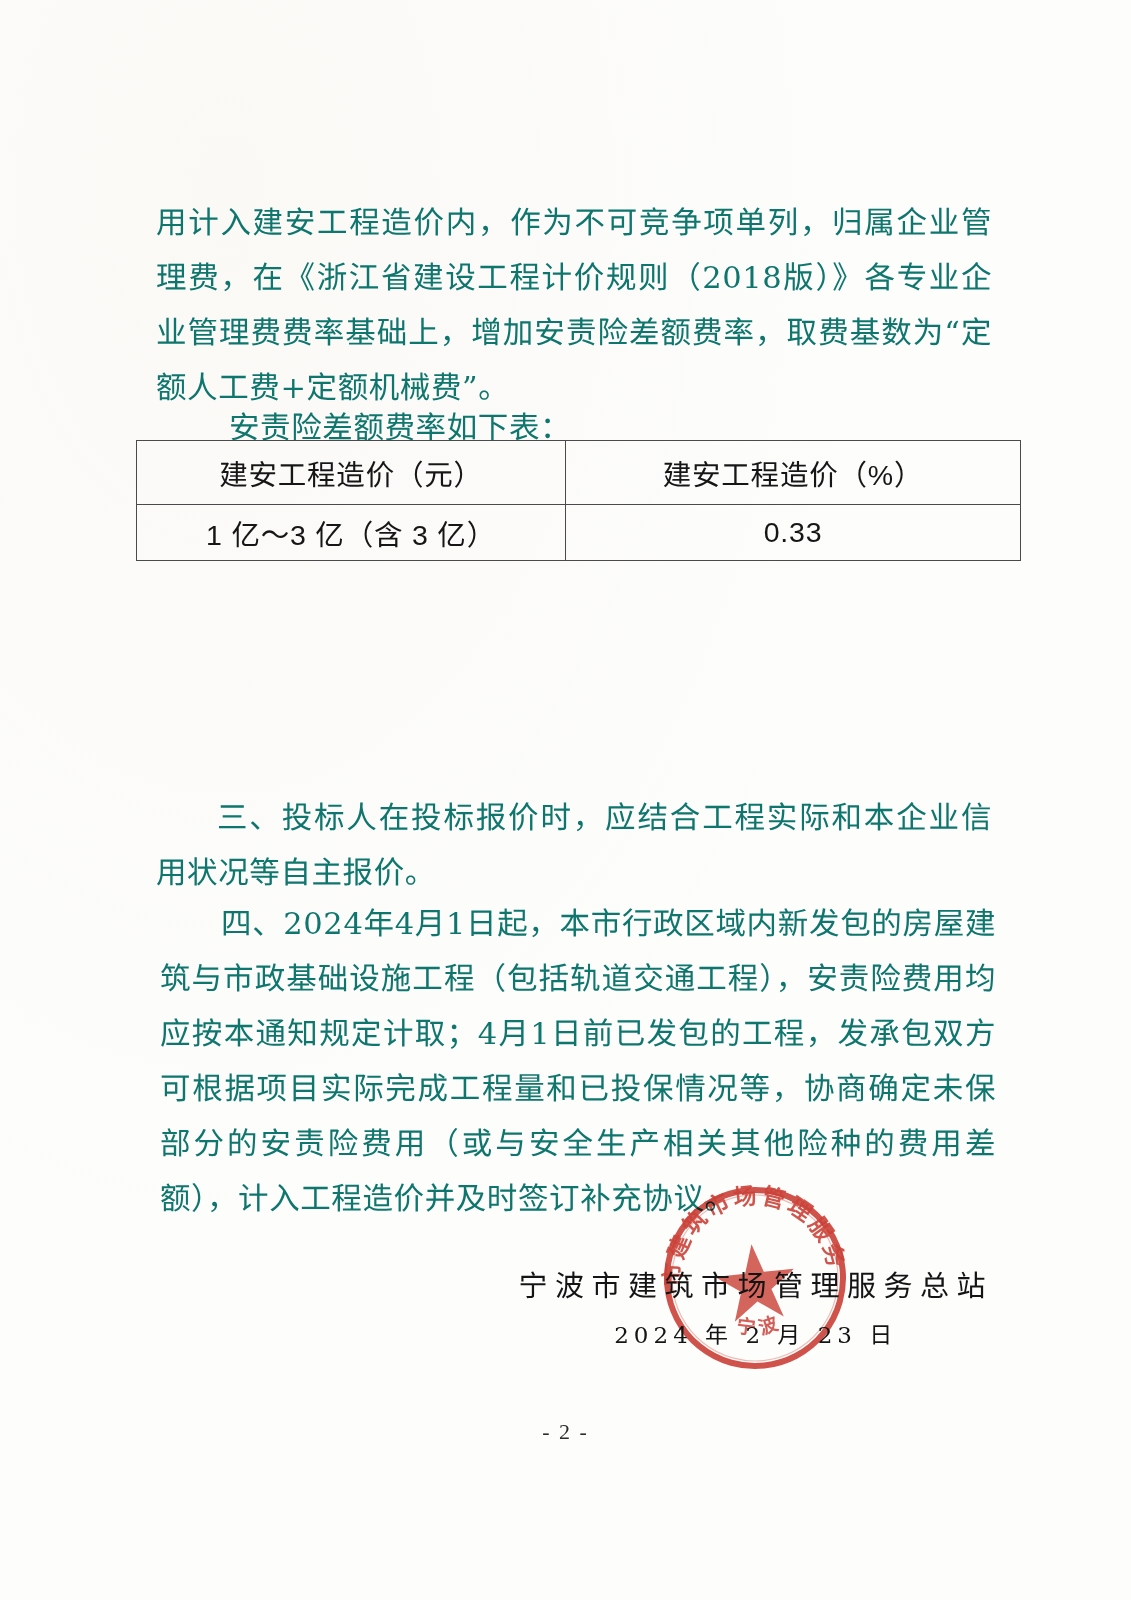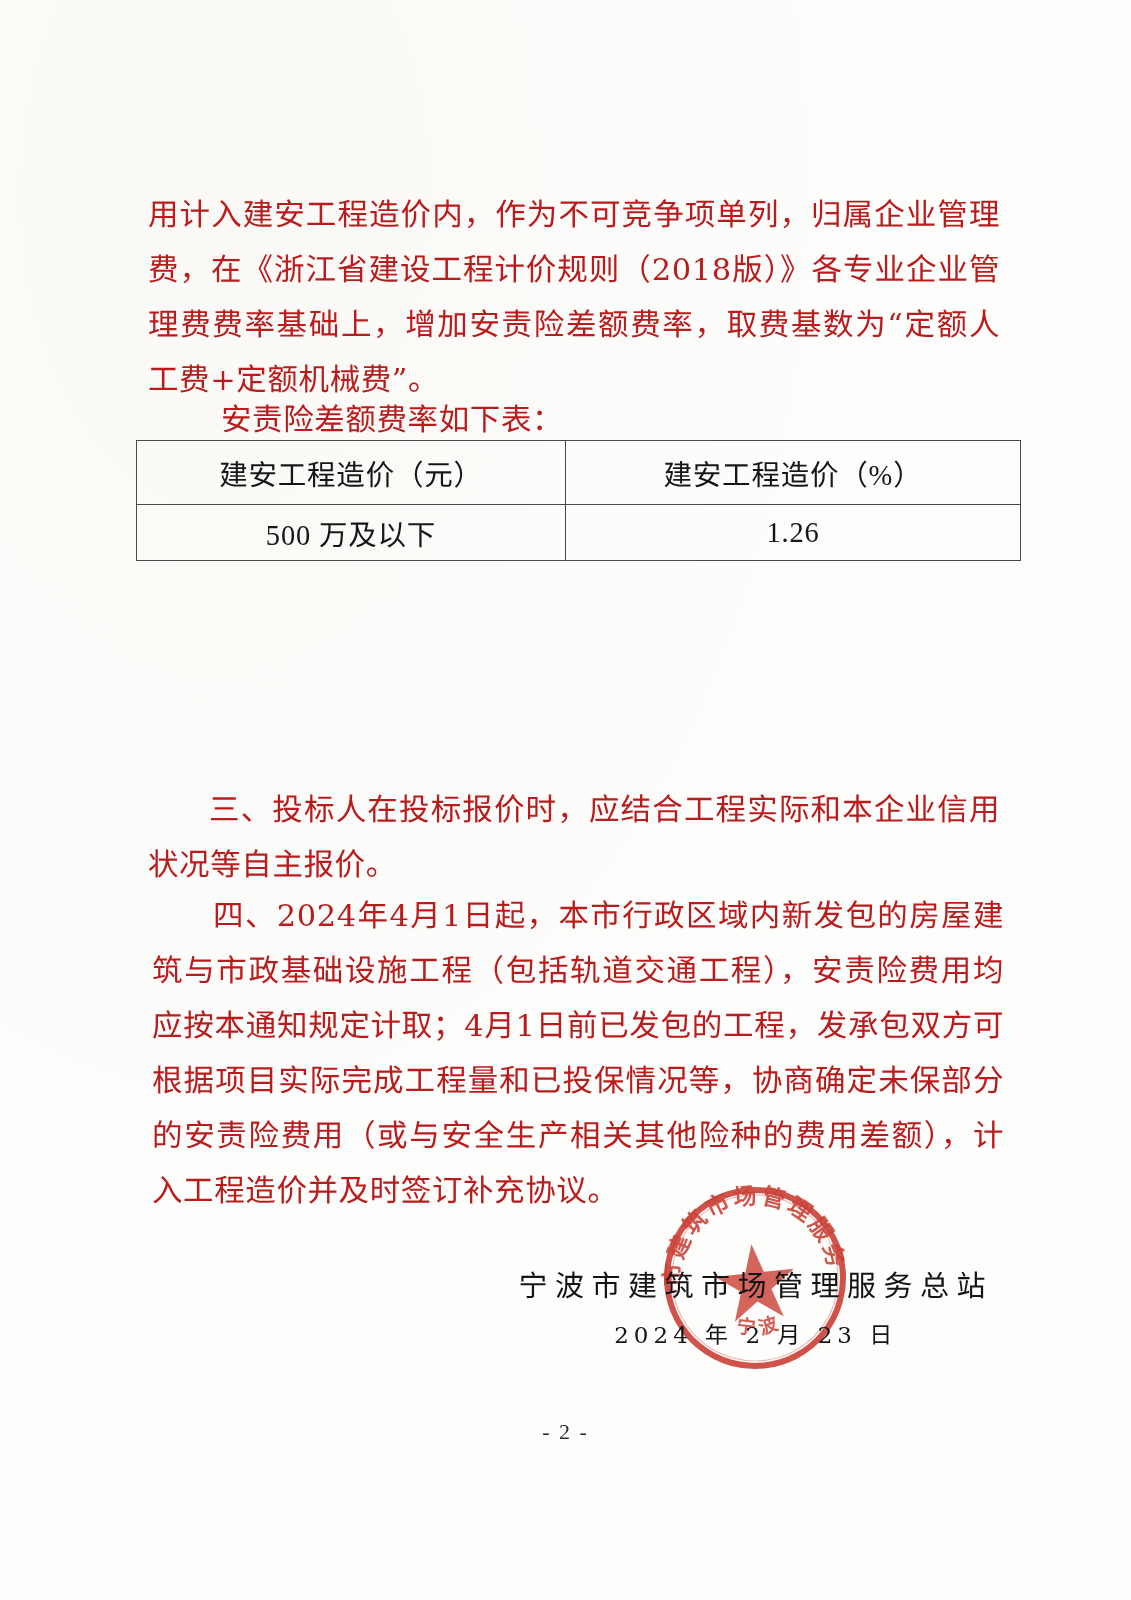--- a/index.html
+++ b/index.html
@@ -29,27 +29,27 @@
   }
 
   .content {
     position: absolute;
     left: 148px;
     top: 0;
     width: 852px;
   }
 
   p.body-text {
-    margin: 0;
+    margin: 8px;
     font-size: 30.5px;
     line-height: 55px;
     letter-spacing: 0.6px;
     text-align: justify;
     text-align-last: left;
-    color: #b91c1c;
+    color: #0f766e;
     font-weight: 400;
   }
   p.indent2 { text-indent: 61px; }
 
   .para-cont { position: absolute; left: 0; top: 187px; width: 852px; }
   .para-table-lead { position: absolute; left: 12px; top: 392px; width: 852px; }
   .para-three { position: absolute; left: 0; top: 782px; width: 852px; }
   .para-four  { position: absolute; left: 4px; top: 888px; width: 852px; }
 
   
@@ -64,21 +64,21 @@
   .fee-table td, .fee-table th {
     border: 1.6px solid #4a4a4a;
     height: 55px;
     text-align: center;
     vertical-align: middle;
     font-size: 28.5px;
     font-weight: 400;
     letter-spacing: 0.8px;
     color: #161616;
     padding: 0 4px;
-    font-family: Liberation Serif, serif;
+    font-family: Liberation Sans, sans-serif;
   }
   .fee-table th { height: 63px; font-size: 28.5px; }
   .col-range { width: 420px; }
   .col-rate  { width: 446px; }
   .rate-cell { font-family: "Liberation Serif", "DejaVu Serif", serif; letter-spacing: 1.6px; }
 
   
   .sign-block {
     position: absolute;
     right: 131px;
@@ -156,22 +156,22 @@
 
   <table class="fee-table">
     <thead>
       <tr>
         <th class="col-range">建安工程造价（元）</th>
         <th class="col-rate">建安工程造价（%）</th>
       </tr>
     </thead>
     <tbody>
       <tr>
-        <td>500 万及以下</td>
-        <td class="rate-cell">1.26</td>
+        <td>1 亿～3 亿（含 3 亿）</td>
+        <td class="rate-cell">0.33</td>
       </tr>
     </tbody>
   </table>
 
   <div class="seal">
     <svg viewBox="0 0 200 200" xmlns="http://www.w3.org/2000/svg">
       <defs>
         <path id="arcTop" d="M 26 100 A 74 74 0 0 1 174 100" fill="none"></path>
         <path id="arcBottom" d="M 44 100 A 56 56 0 0 0 156 100" fill="none"></path>
       </defs>

